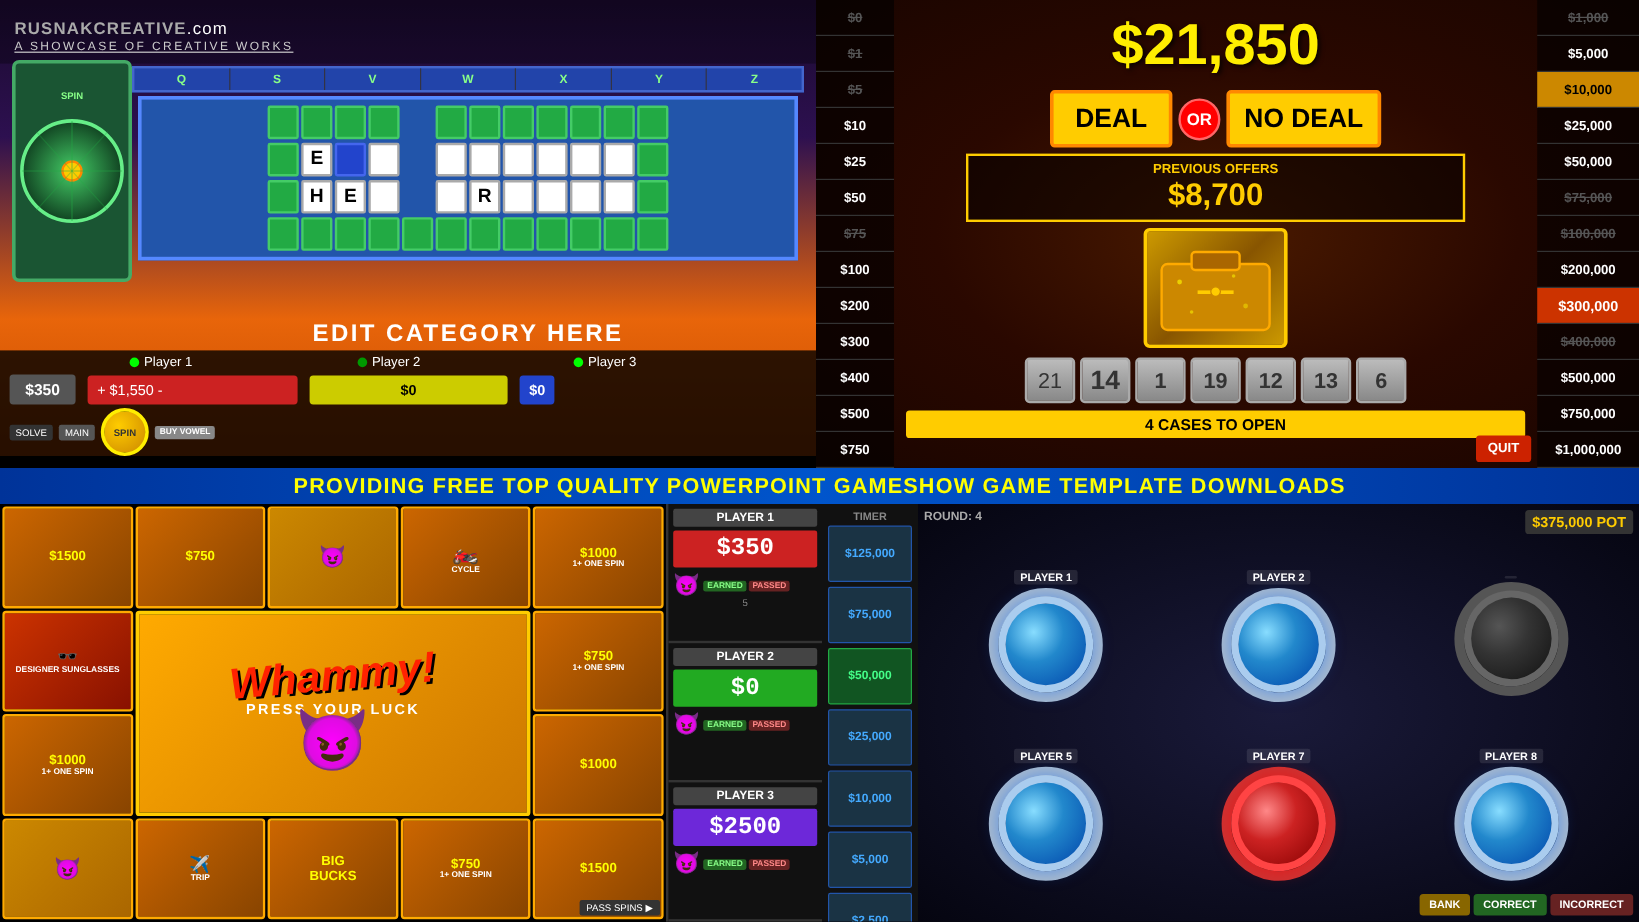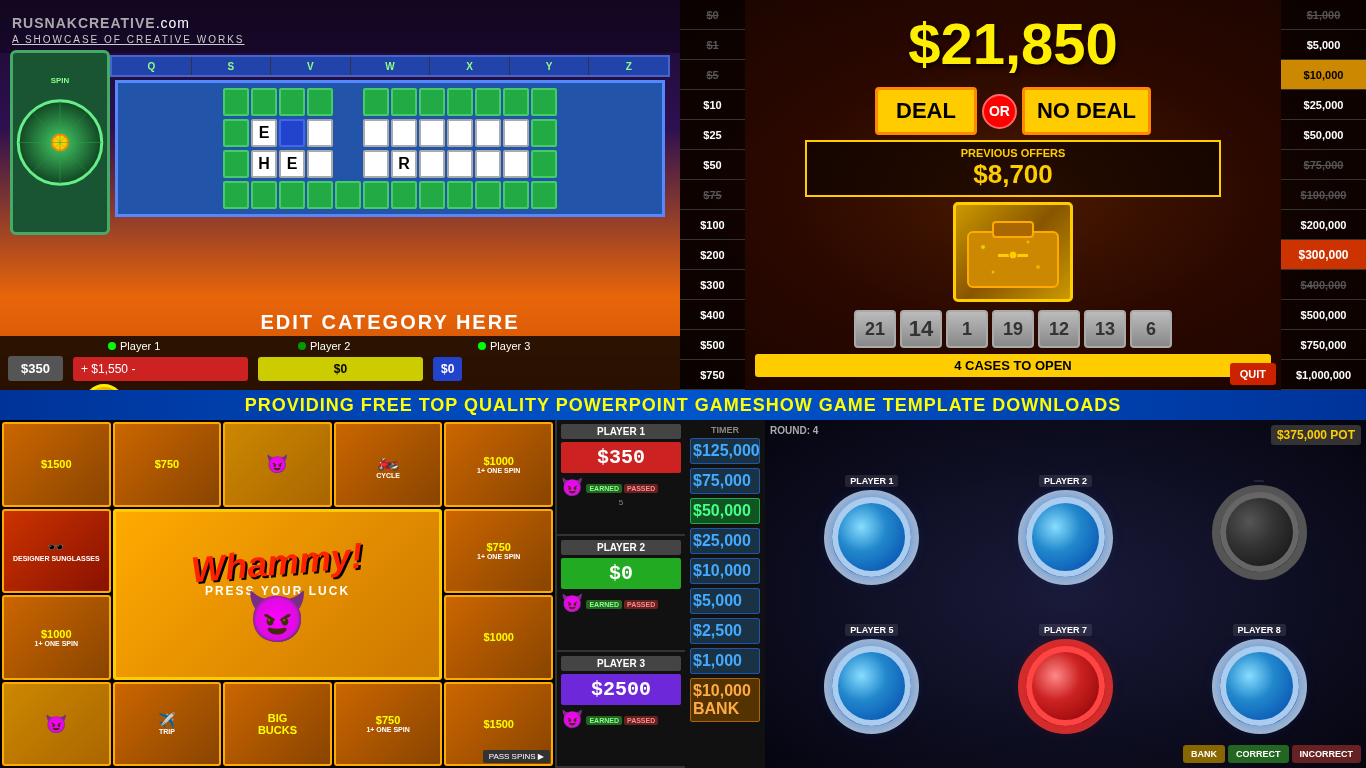--- a/index.html
+++ b/index.html
@@ -1,21 +1,21 @@
 <!DOCTYPE html>
 <html><head>
   <meta charset="utf-8">
   <style>
     * { margin: 0; padding: 0; box-sizing: border-box; }
     body { width: 1366px; height: 768px; overflow: hidden; font-family: Arial, sans-serif; background: #000; }
 
     
     .wof-panel {
       width: 680px;
-      height: 424px;
+      height: 380px;
       background: linear-gradient(180deg, #1a0a2e 0%, #2d1050 30%, #e8650a 70%, #c44a00 100%);
       position: relative;
       overflow: hidden;
     }
 
     .wof-header {
       display: flex;
       align-items: center;
       padding: 8px 12px;
       background: rgba(0,0,0,0.3);
@@ -103,21 +103,21 @@
       position: absolute;
       left: 65px;
       right: 85px;
       top: 0;
       bottom: 0;
     }
 
     .dond-amount {
       text-align: center;
       color: #ffee00;
-      font-size: 58px;
+      font-size: 48px;
       font-weight: bold;
       font-family: 'Arial Black', sans-serif;
       padding: 10px 0 5px;
       text-shadow: 2px 2px 4px rgba(0,0,0,0.8);
     }
 
     .dond-buttons {
       display: flex;
       justify-content: center;
       gap: 5px;
@@ -334,23 +334,24 @@
       background: #111;
       display: flex;
       flex-direction: column;
       padding: 5px;
       gap: 3px;
     }
     .timer-label { color: #888; font-size: 9px; text-align: center; font-weight: bold; }
     .timer-amount {
       background: #1a3344;
       color: #44aaff;
-      font-size: 16px;
-      font-weight: bold;
-      padding: 3px 2px;
+      font-size: 10px;
+      font-weight: bold;
+      text-align: center;
+      padding: 17px 2px;
       border-radius: 2px;
       border: 1px solid #2255aa;
       margin-bottom: 1px;
     }
     .timer-amount.active-t { background: #115522; color: #44ff88; border-color: #22aa44; }
     .timer-amount.bank-t { background: #553300; color: #ffaa44; border-color: #aa6600; }
 
     .players-area {
       flex: 1;
       position: relative;
@@ -657,21 +658,21 @@
         <circle cx="50" cy="43" r="4" fill="#ffcc00" stroke="#cc8800" stroke-width="1"></circle>
 
         <circle cx="20" cy="35" r="2" fill="#ffff00" opacity="0.6"></circle>
         <circle cx="75" cy="55" r="2" fill="#ffff00" opacity="0.4"></circle>
         <circle cx="30" cy="60" r="1.5" fill="#ffff00" opacity="0.5"></circle>
         <circle cx="65" cy="30" r="1.5" fill="#ffff00" opacity="0.5"></circle>
       </svg>
     </div>
 
     <div style="display:flex;flex-wrap:wrap;gap:4px;padding:3px 10px;justify-content:center;">
-      <div style="width:42px;height:38px;background:linear-gradient(180deg,#bbb,#888);border-radius:4px;display:flex;align-items:center;justify-content:center;font-size:18px;font-weight:bold;color:#333;border:2px solid #aaa;">21</div>
+      <div style="width:42px;height:38px;background:linear-gradient(180deg,#bbb,#888);border-radius:4px;display:flex;align-items:center;justify-content:center;font-size:18px;font-weight:normal;color:#333;border:2px solid #aaa;">21</div>
       <div style="width:42px;height:38px;background:linear-gradient(180deg,#bbb,#888);border-radius:4px;display:flex;align-items:center;justify-content:center;font-size:22px;font-weight:bold;color:#333;border:2px solid #aaa;">14</div>
       <div style="width:42px;height:38px;background:linear-gradient(180deg,#bbb,#888);border-radius:4px;display:flex;align-items:center;justify-content:center;font-size:18px;font-weight:bold;color:#333;border:2px solid #aaa;">1</div>
       <div style="width:42px;height:38px;background:linear-gradient(180deg,#bbb,#888);border-radius:4px;display:flex;align-items:center;justify-content:center;font-size:18px;font-weight:bold;color:#333;border:2px solid #aaa;">19</div>
       <div style="width:42px;height:38px;background:linear-gradient(180deg,#bbb,#888);border-radius:4px;display:flex;align-items:center;justify-content:center;font-size:18px;font-weight:bold;color:#333;border:2px solid #aaa;">12</div>
       <div style="width:42px;height:38px;background:linear-gradient(180deg,#bbb,#888);border-radius:4px;display:flex;align-items:center;justify-content:center;font-size:18px;font-weight:bold;color:#333;border:2px solid #aaa;">13</div>
       <div style="width:42px;height:38px;background:linear-gradient(180deg,#bbb,#888);border-radius:4px;display:flex;align-items:center;justify-content:center;font-size:18px;font-weight:bold;color:#333;border:2px solid #aaa;">6</div>
     </div>
 
     <div style="background:#ffcc00;color:#000;text-align:center;font-size:13px;font-weight:bold;padding:4px;margin:3px 10px;border-radius:3px;">4 CASES TO OPEN</div>
   </div>

